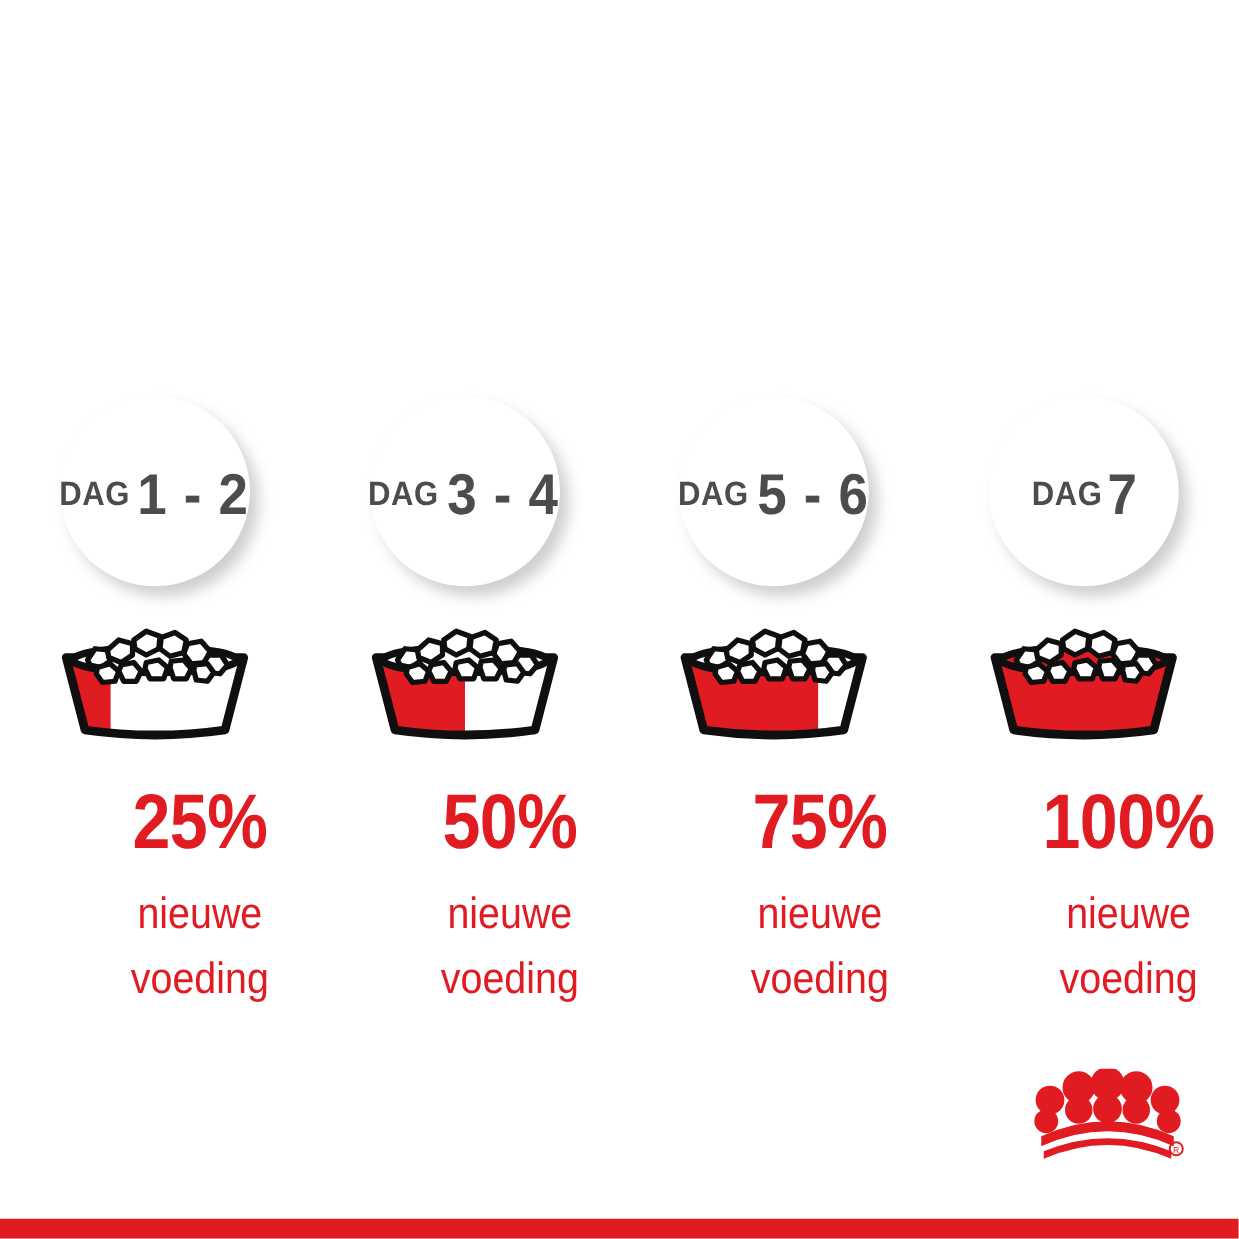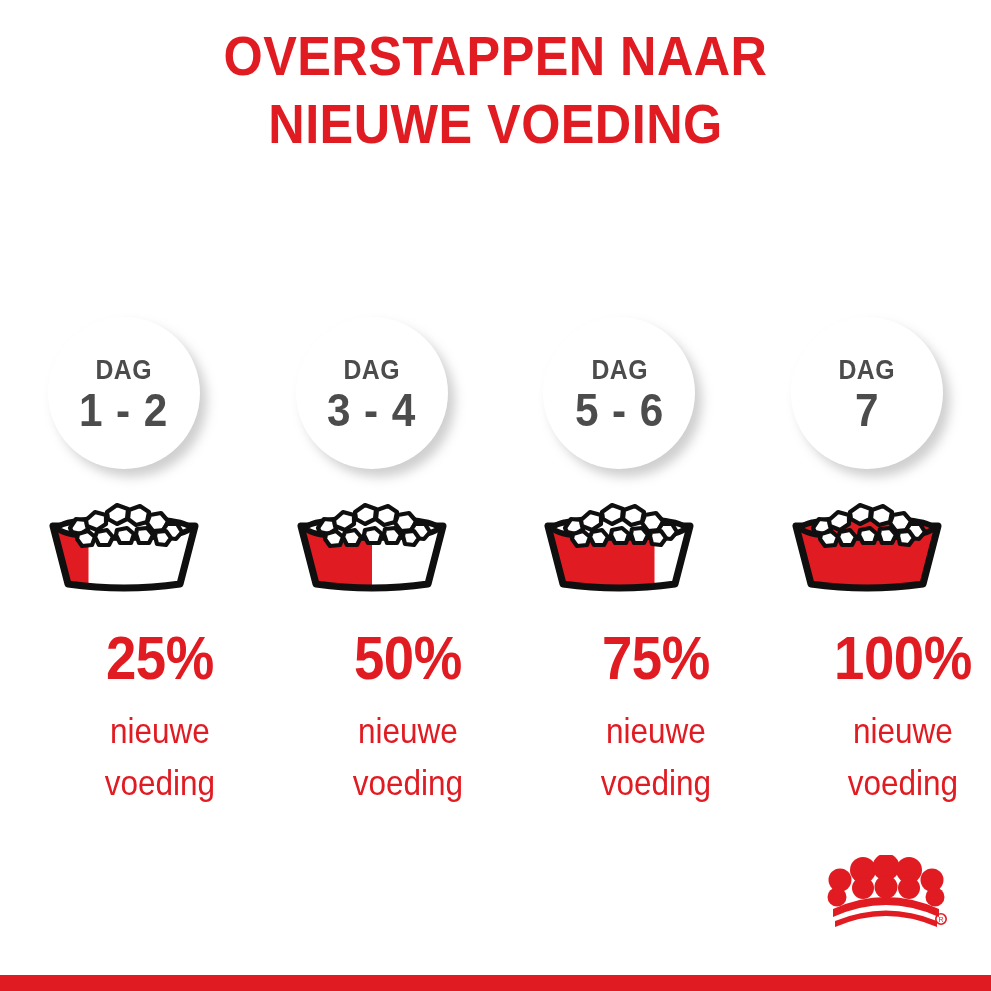--- a/index.html
+++ b/index.html
@@ -69,21 +69,21 @@
     justify-content: center;
   }
   .badge {
     position: relative;
     width: 152px;
     height: 152px;
     border-radius: 50%;
     background: #ffffff;
     box-shadow: 7px 8px 11px rgba(140,140,140,0.42);
     display: flex;
-    flex-direction: column;
+    flex-direction: row;
     align-items: center;
     justify-content: center;
     box-sizing: border-box;
     padding-top: 4px;
   }
   .badge-dag {
     color: #4C4C4C;
     font-family: "Liberation Sans Narrow", "Liberation Sans", sans-serif;
     font-weight: bold;
     font-size: 27px;
@@ -169,24 +169,20 @@
     width: 991px;
     height: 16px;
     background: #E11B22;
   }
 </style>
 </head>
 <body>
 
 <div id="stage">
 
-  <div class="title-block">
-    <span class="title-line">OVERSTAPPEN NAAR</span>
-    <span class="title-line">NIEUWE VOEDING</span>
-  </div>
 
   <div class="columns">
 
     <div class="col">
       <div class="badge-wrap">
         <div class="badge">
           <span class="badge-dag">DAG</span>
           <span class="badge-num">1 - 2</span>
         </div>
       </div>

